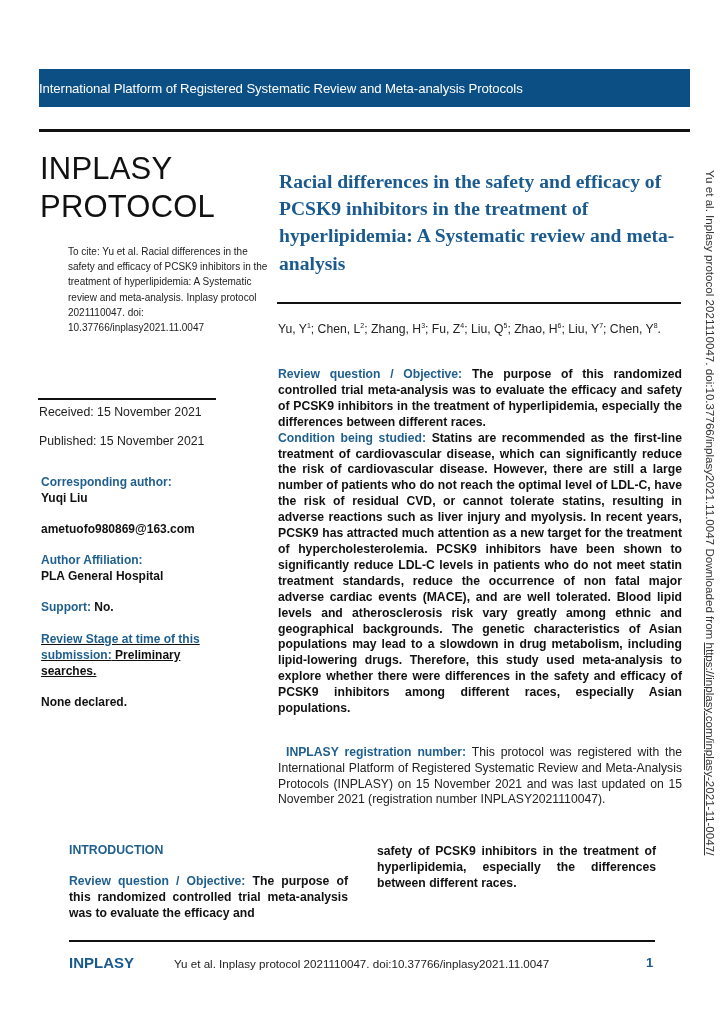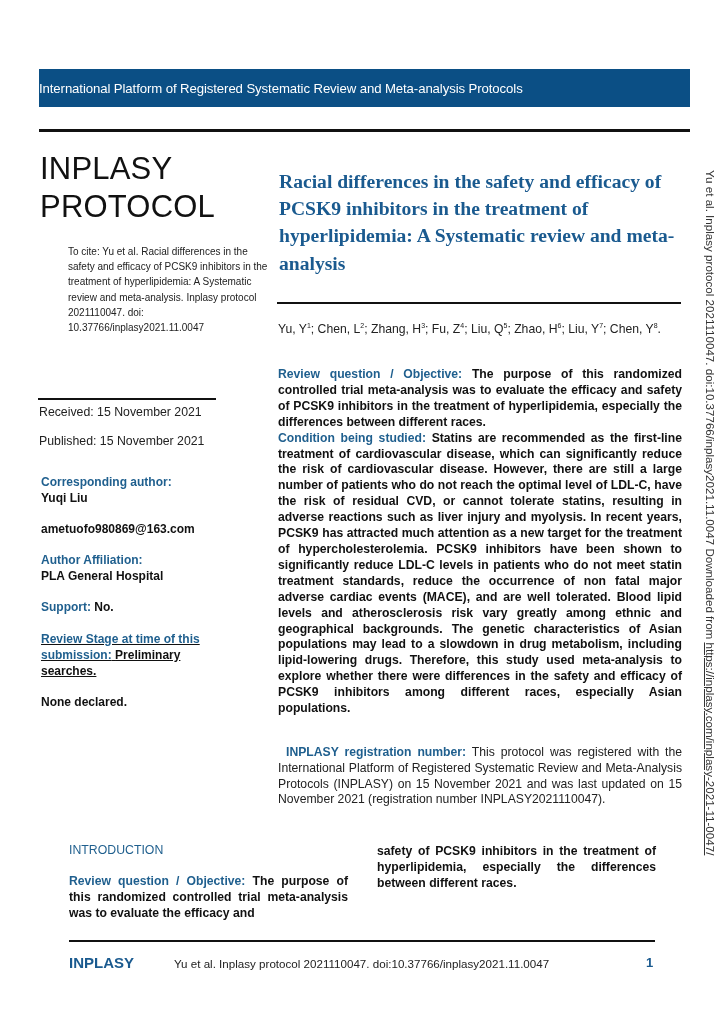--- a/index.html
+++ b/index.html
@@ -56,21 +56,21 @@
     text-align: justify;
   }
   .abstract p { margin: 0; }
   .reg {
     position: absolute; left: 278px; top: 745px; width: 404px;
     font-size: 12.2px; line-height: 15.8px; color: #222; text-align: justify;
   }
   .reg .lbl { font-weight: bold; margin-left: 8px; }
 
   .intro-head {
-    position: absolute; left: 69px; top: 843px; font-size: 12.3px; font-weight: normal; color: #1f5f8e;
+    position: absolute; left: 69px; top: 843px; font-size: 12.3px; font-weight: bold; color: #1f5f8e;
   }
   .intro-left {
     position: absolute; left: 69px; top: 873px; width: 279px;
     font-size: 12.2px; line-height: 16px; font-weight: bold; color: #111; text-align: justify;
   }
   .intro-right {
     position: absolute; left: 377px; top: 843px; width: 279px;
     font-size: 12.2px; line-height: 16px; font-weight: bold; color: #111; text-align: justify;
   }
 

